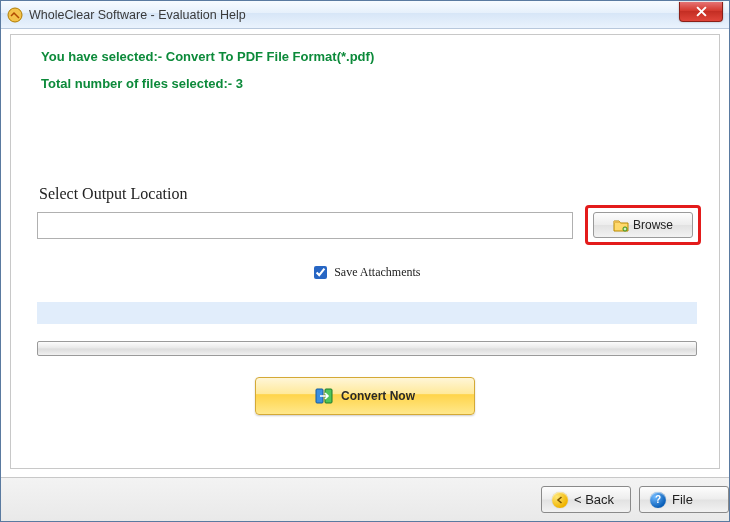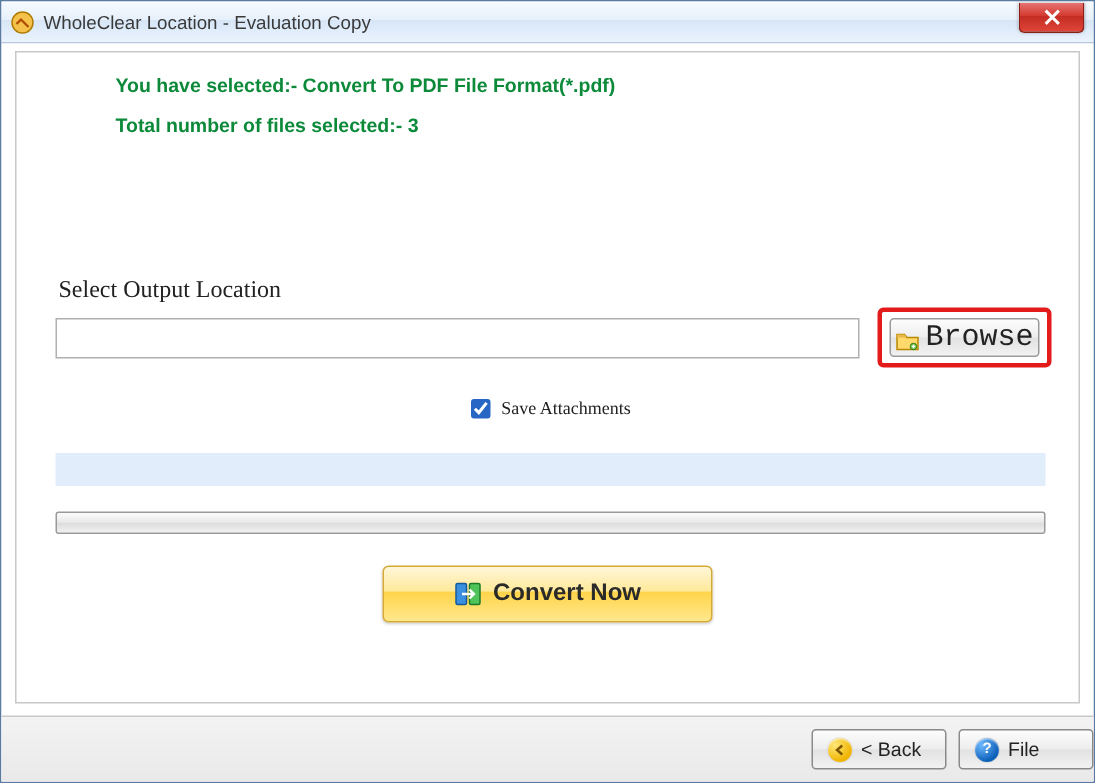--- a/index.html
+++ b/index.html
@@ -64,21 +64,20 @@
     background: #fff;
   }
   .panel {
     position: absolute;
     top: 5px;
     left: 9px;
     right: 9px;
     bottom: 52px;
     border: 1px solid #c8c8c8;
     background: #fff;
-    padding-left: 36px;
   }
   .status-line {
     color: #0c8a3a;
     font-weight: bold;
     font-size: 13px;
     margin-left: 30px;
   }
   .status-line.first { margin-top: 14px; }
   .status-line.second { margin-top: 12px; }
   .output-label {
@@ -114,24 +113,23 @@
   .browse-btn {
     height: 26px;
     width: 100px;
     background: linear-gradient(to bottom, #fdfdfd 0%, #ededed 48%, #e2e2e2 52%, #f2f2f2 100%);
     border: 1px solid #9a9a9a;
     border-radius: 3px;
     display: flex;
     align-items: center;
     justify-content: center;
     gap: 4px;
-    font-size: 20px;
+    font-size: 12px;
     color: #222;
     cursor: pointer;
-    font-family: Liberation Mono, monospace;
   }
   .folder-ico {
     width: 16px; height: 14px;
     display: inline-block;
   }
   .save-attach {
     position: absolute;
     top: 228px;
     left: 0; right: 0;
     text-align: center;
@@ -162,21 +160,21 @@
     width: 220px;
     height: 38px;
     border: 1px solid #d4a936;
     border-radius: 4px;
     background: linear-gradient(to bottom, #fff6d8 0%, #ffe999 45%, #ffd44a 46%, #ffe88c 100%);
     display: flex;
     align-items: center;
     justify-content: center;
     gap: 8px;
     font-weight: bold;
-    font-size: 16px;
+    font-size: 12px;
     color: #2a2a2a;
     cursor: pointer;
     box-shadow: 0 1px 2px rgba(0,0,0,0.2);
   }
   .convert-ico { width: 18px; height: 18px; display: inline-block; }
   .footer {
     position: absolute;
     bottom: 0; left: 0; right: 0;
     height: 44px;
     background: linear-gradient(to bottom, #f3f3f3, #e9e9e9);
@@ -220,21 +218,21 @@
 <body>
 
 <div class="window">
   <div class="titlebar">
     <span class="app-icon">
       <svg viewBox="0 0 16 16">
           <circle cx="8" cy="8" r="7" fill="#f4c24a" stroke="#b07c00"></circle>
           <path d="M4 9 L7 6 L12 11" stroke="#b04a00" stroke-width="1.5" fill="none"></path>
         </svg>
     </span>
-    <span class="title-text">WholeClear Location - Evaluation Copy</span>
+    <span class="title-text">WholeClear Software - Evaluation Help</span>
     <div class="close-btn">
       <svg width="11" height="11" viewBox="0 0 10 10">
           <path d="M1 1 L9 9 M9 1 L1 9" stroke="#fff" stroke-width="1.8"></path>
         </svg>
     </div>
   </div>
 
   <div class="content">
     <div class="panel">
 

